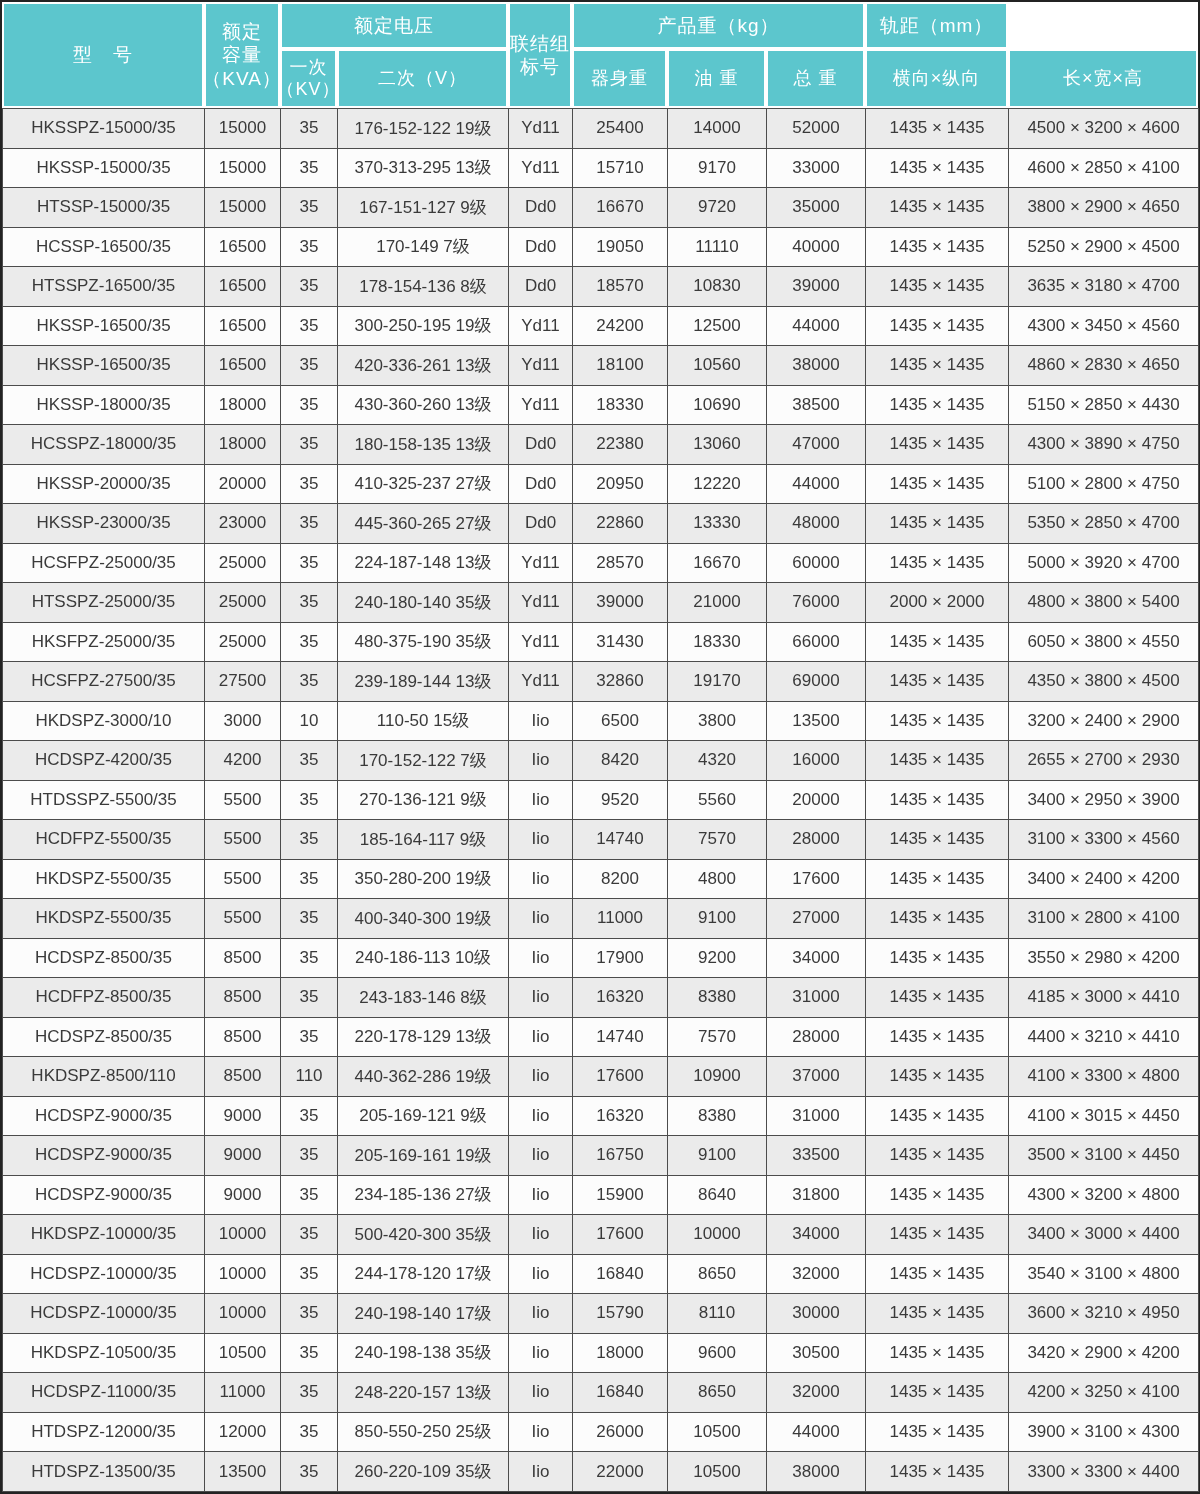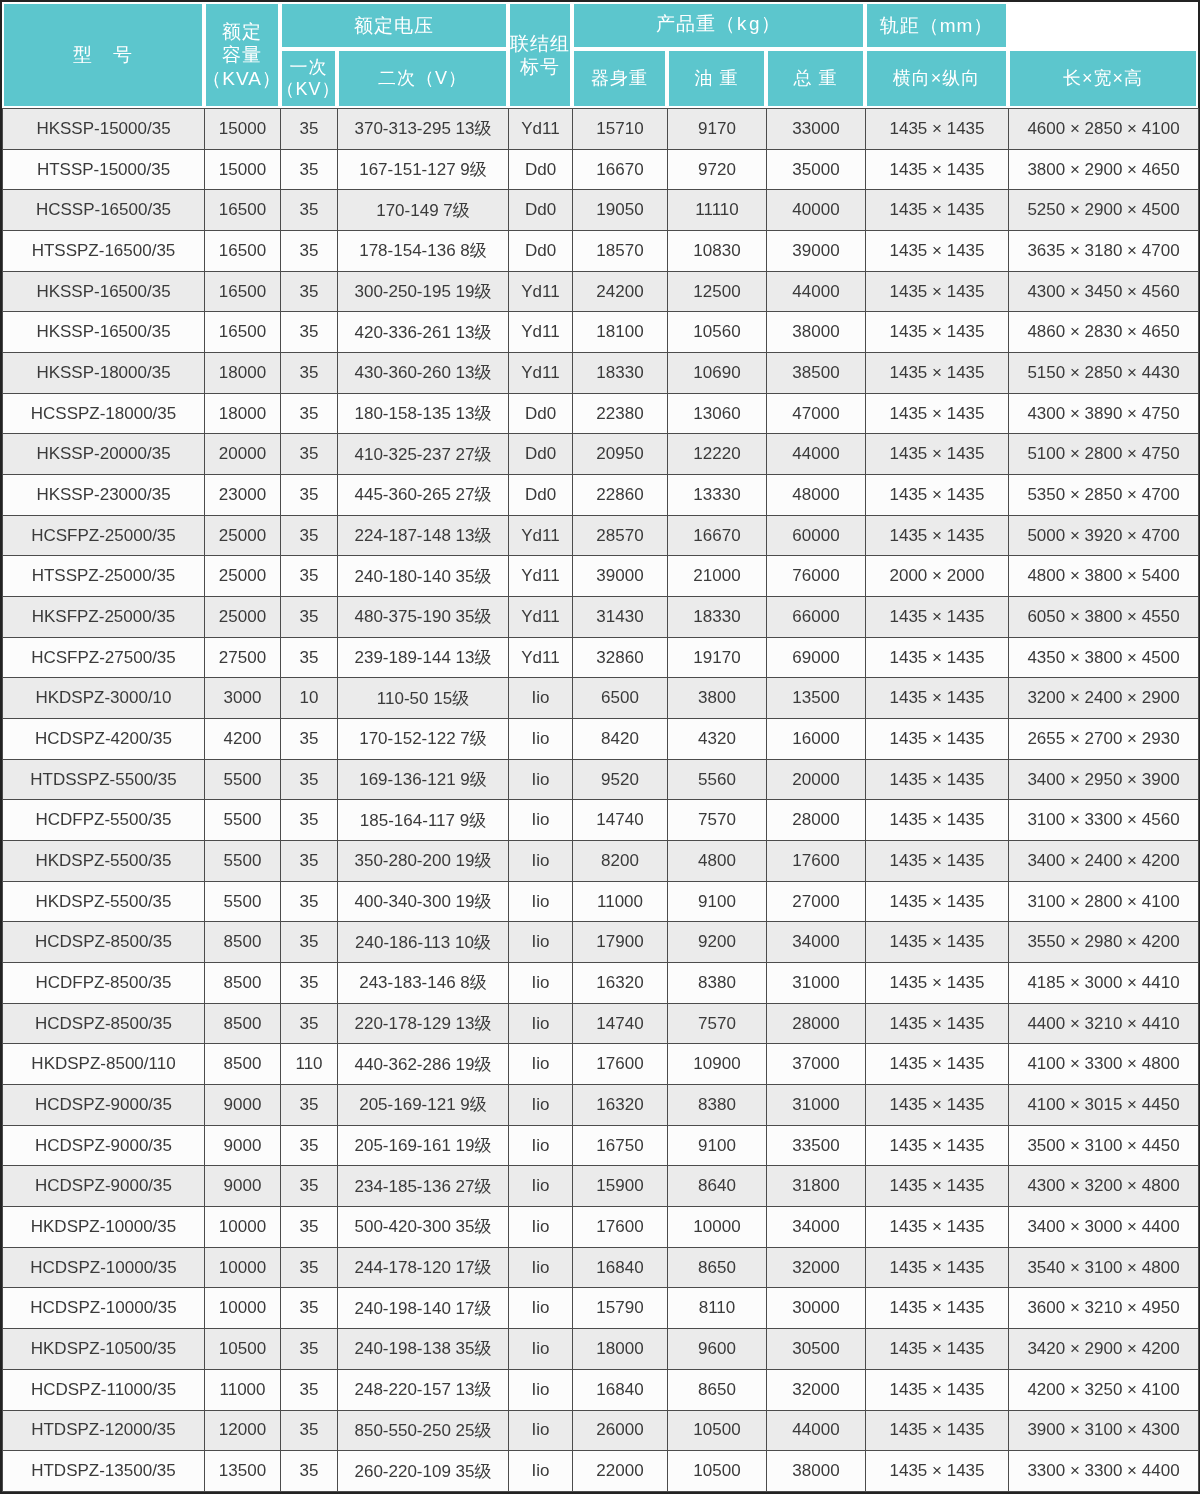--- a/index.html
+++ b/index.html
@@ -28,21 +28,21 @@
     display:flex; flex-direction:column;
     align-items:center; justify-content:center;
     text-align:center;
     font-size:19px;
     line-height:1.22;
     letter-spacing:1px;
   }
   .sub .hcell-inner { font-size:18px; }
   .gm { grid-row:1 / 3; }            
   .gv { grid-column:3 / 5; }         
-  .gw { grid-column:6 / 9;font-family:Liberation Mono, monospace; }         
+  .gw { grid-column:6 / 9; }         
   
   table.data {
     width:1196px; height:1384px;
     border-collapse:collapse;
     table-layout:fixed;
   }
   table.data td {
     border:1px solid #4c4c4c;
     text-align:center; vertical-align:middle;
     font-size:17px; color:#3a3a3a;
@@ -152,20 +152,32 @@
         <col style="width:171px">
       <col style="width:64px">
         <col style="width:95px">
         <col style="width:99px">
         <col style="width:99px">
       <col style="width:143px">
         <col style="width:190px">
     </colgroup>
     <tbody>
         <tr>
+          <td>HKSSPZ-15000/35</td>
+          <td>15000</td>
+          <td>35</td>
+          <td>176-152-122 19级</td>
+          <td>Yd11</td>
+          <td>25400</td>
+          <td>14000</td>
+          <td>52000</td>
+          <td>1435 × 1435</td>
+          <td>4500 × 3200 × 4600</td>
+        </tr>
+        <tr>
           <td>HKSSP-15000/35</td>
           <td>15000</td>
           <td>35</td>
           <td>370-313-295 13级</td>
           <td>Yd11</td>
           <td>15710</td>
           <td>9170</td>
           <td>33000</td>
           <td>1435 × 1435</td>
           <td>4600 × 2850 × 4100</td>
@@ -347,21 +359,21 @@
           <td>8420</td>
           <td>4320</td>
           <td>16000</td>
           <td>1435 × 1435</td>
           <td>2655 × 2700 × 2930</td>
         </tr>
         <tr>
           <td>HTDSSPZ-5500/35</td>
           <td>5500</td>
           <td>35</td>
-          <td>169-136-121 9级</td>
+          <td>270-136-121 9级</td>
           <td>Iio</td>
           <td>9520</td>
           <td>5560</td>
           <td>20000</td>
           <td>1435 × 1435</td>
           <td>3400 × 2950 × 3900</td>
         </tr>
         <tr>
           <td>HCDFPZ-5500/35</td>
           <td>5500</td>

